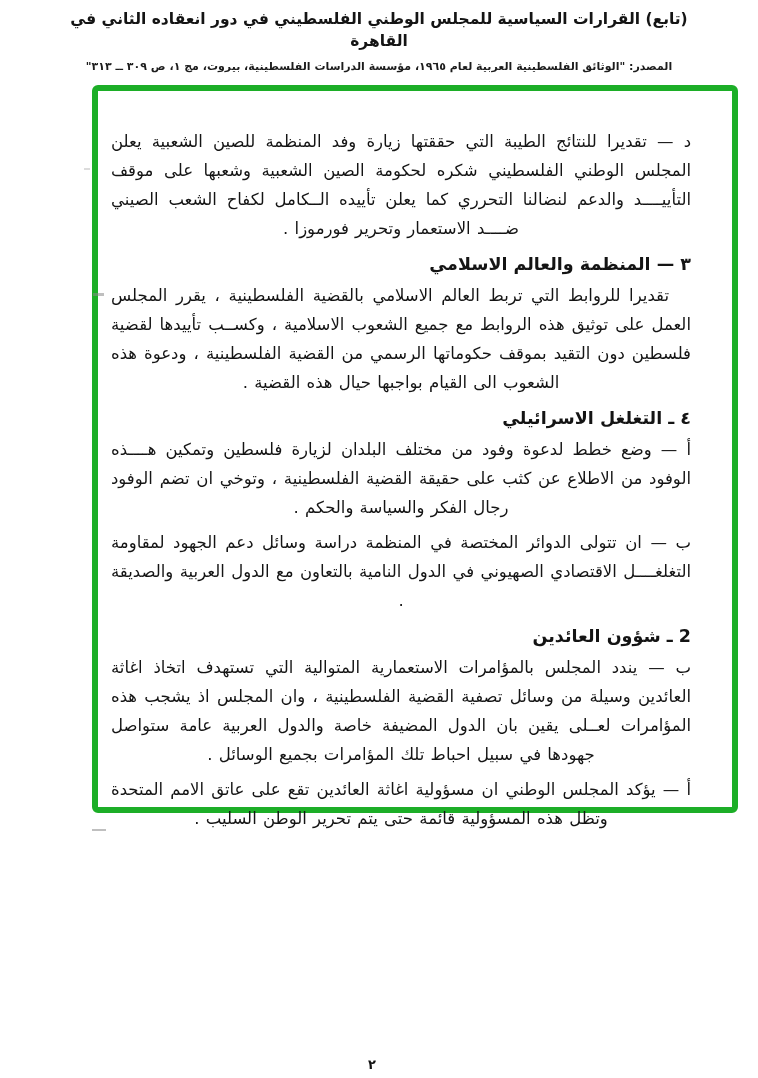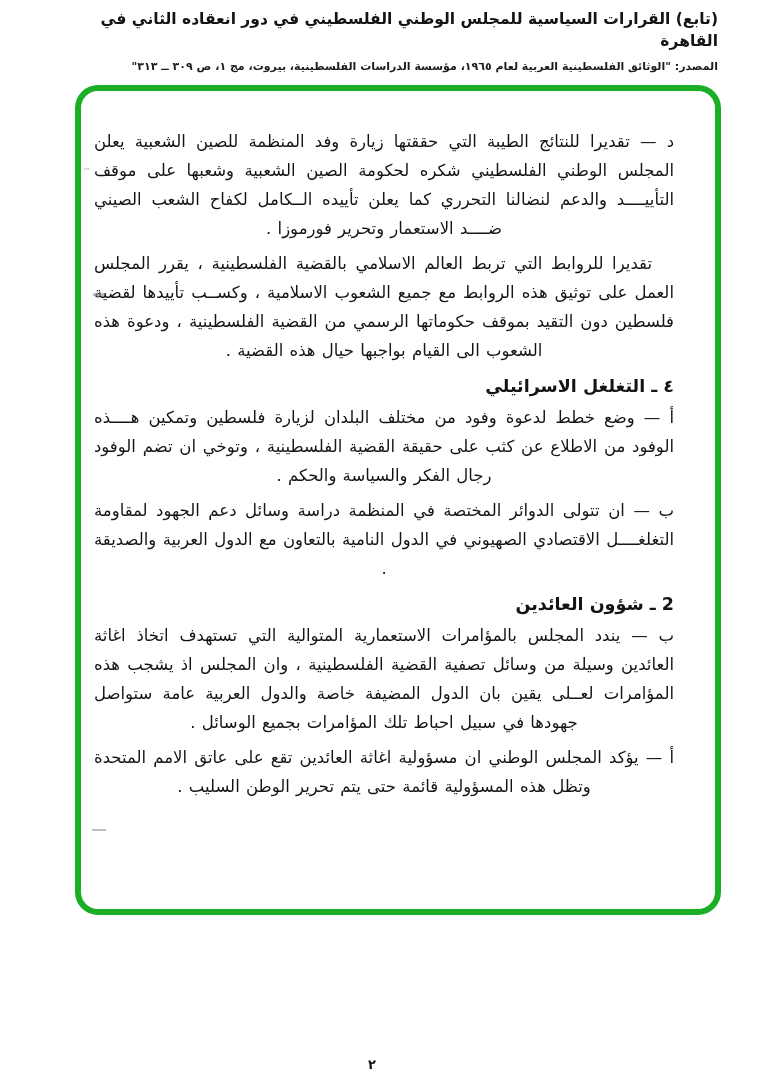--- a/index.html
+++ b/index.html
@@ -16,43 +16,44 @@
     font-family: "DejaVu Sans", sans-serif;
     color: #141414;
     direction: rtl;
   }
   
   .header {
     position: absolute;
     top: 8px;
     left: 40px;
     right: 40px;
+    text-align: center;
   }
   .doc-title {
     font-size: 15.5px;
     font-weight: bold;
     line-height: 22px;
     letter-spacing: 0;
   }
   .doc-source {
     margin-top: 7px;
     font-size: 11px;
     font-weight: bold;
     line-height: 15px;
     color: #1c1c1c;
   }
   
   .frame {
     position: absolute;
-    left: 75px;
+    left: 92px;
     top: 85px;
     width: 646px;
-    height: 830px;
+    height: 728px;
     border: 6px solid #1cae27;
-    border-radius: 23px;
+    border-radius: 6px;
     box-sizing: border-box;
     background: #ffffff;
   }
   .content {
     position: absolute;
     top: 36px;
     right: 41px;
     left: 13px;
     direction: rtl;
   }
@@ -103,20 +104,21 @@
   <div class="header">
     <div class="doc-title">(تابع) القرارات السياسية للمجلس الوطني الفلسطيني في دور انعقاده الثاني في القاهرة</div>
     <div class="doc-source">المصدر: "الوثائق الفلسطينية العربية لعام ١٩٦٥، مؤسسة الدراسات الفلسطينية، بيروت، مج ١، ص ٣٠٩ ــ ٣١٣"</div>
   </div>
 
   <div class="frame">
     <div class="content">
 
       <p class="para">د — تقديرا للنتائج الطيبة التي حققتها زيارة وفد المنظمة للصين الشعبية يعلن المجلس الوطني الفلسطيني شكره لحكومة الصين الشعبية وشعبها على موقف التأييــــد والدعم لنضالنا التحرري كما يعلن تأييده الــكامل لكفاح الشعب الصيني ضــــد الاستعمار وتحرير فورموزا .</p>
 
+      <h3 class="sec-heading">٣ — المنظمة والعالم الاسلامي</h3>
 
       <p class="para first-indent">تقديرا للروابط التي تربط العالم الاسلامي بالقضية الفلسطينية ، يقرر المجلس العمل على توثيق هذه الروابط مع جميع الشعوب الاسلامية ، وكســب تأييدها لقضية فلسطين دون التقيد بموقف حكوماتها الرسمي من القضية الفلسطينية ، ودعوة هذه الشعوب الى القيام بواجبها حيال هذه القضية .</p>
 
       <h3 class="sec-heading">٤ ـ التغلغل الاسرائيلي</h3>
 
 
       <p class="para">أ — وضع خطط لدعوة وفود من مختلف البلدان لزيارة فلسطين وتمكين هــــذه الوفود من الاطلاع عن كثب على حقيقة القضية الفلسطينية ، وتوخي ان تضم الوفود رجال الفكر والسياسة والحكم .</p>
 
       <p class="para">ب — ان تتولى الدوائر المختصة في المنظمة دراسة وسائل دعم الجهود لمقاومة التغلغــــل الاقتصادي الصهيوني في الدول النامية بالتعاون مع الدول العربية والصديقة .</p>
 

